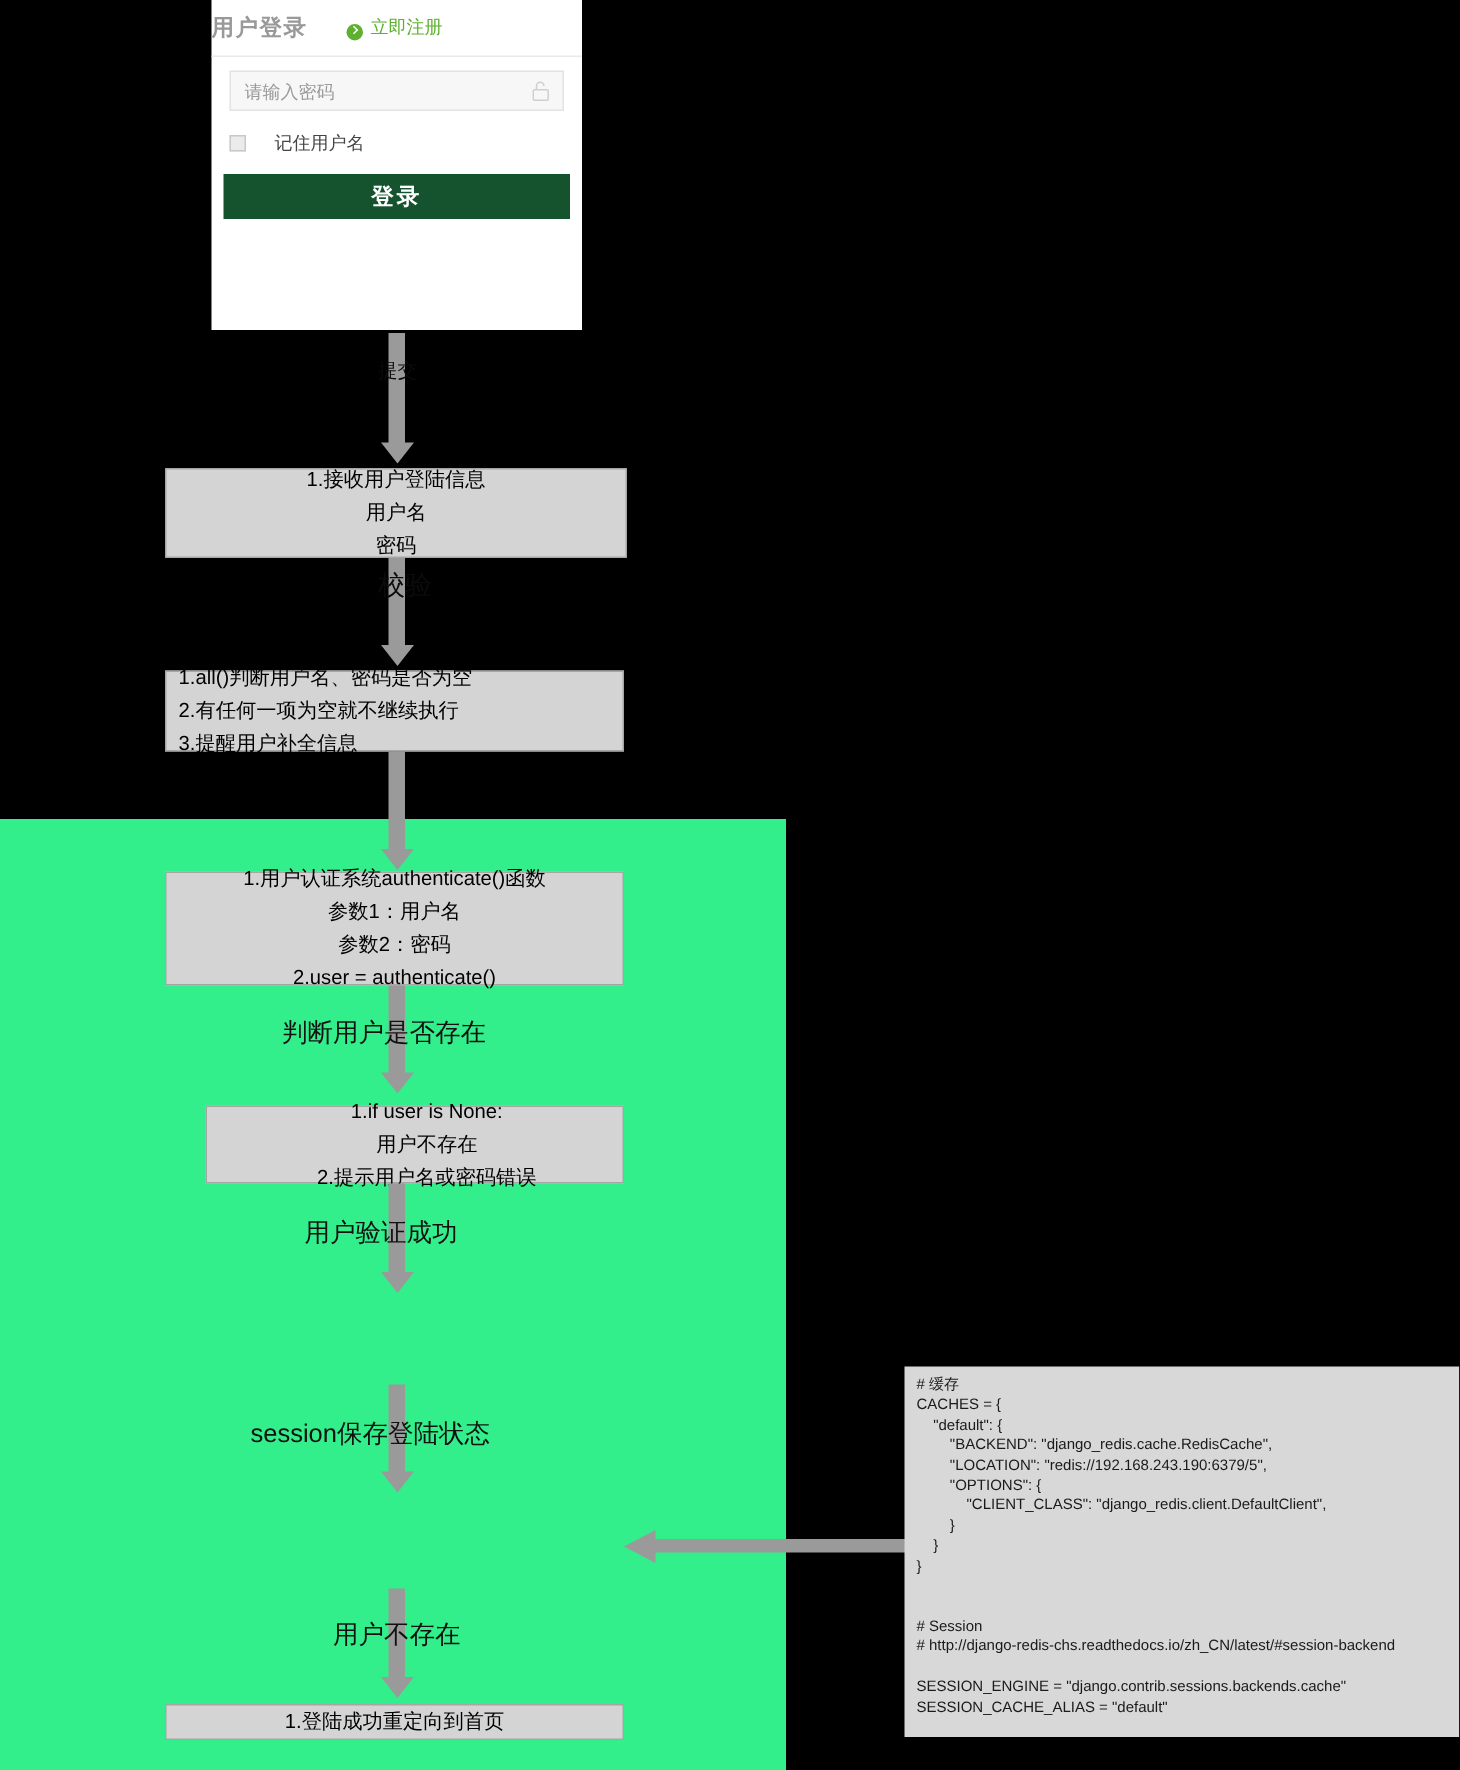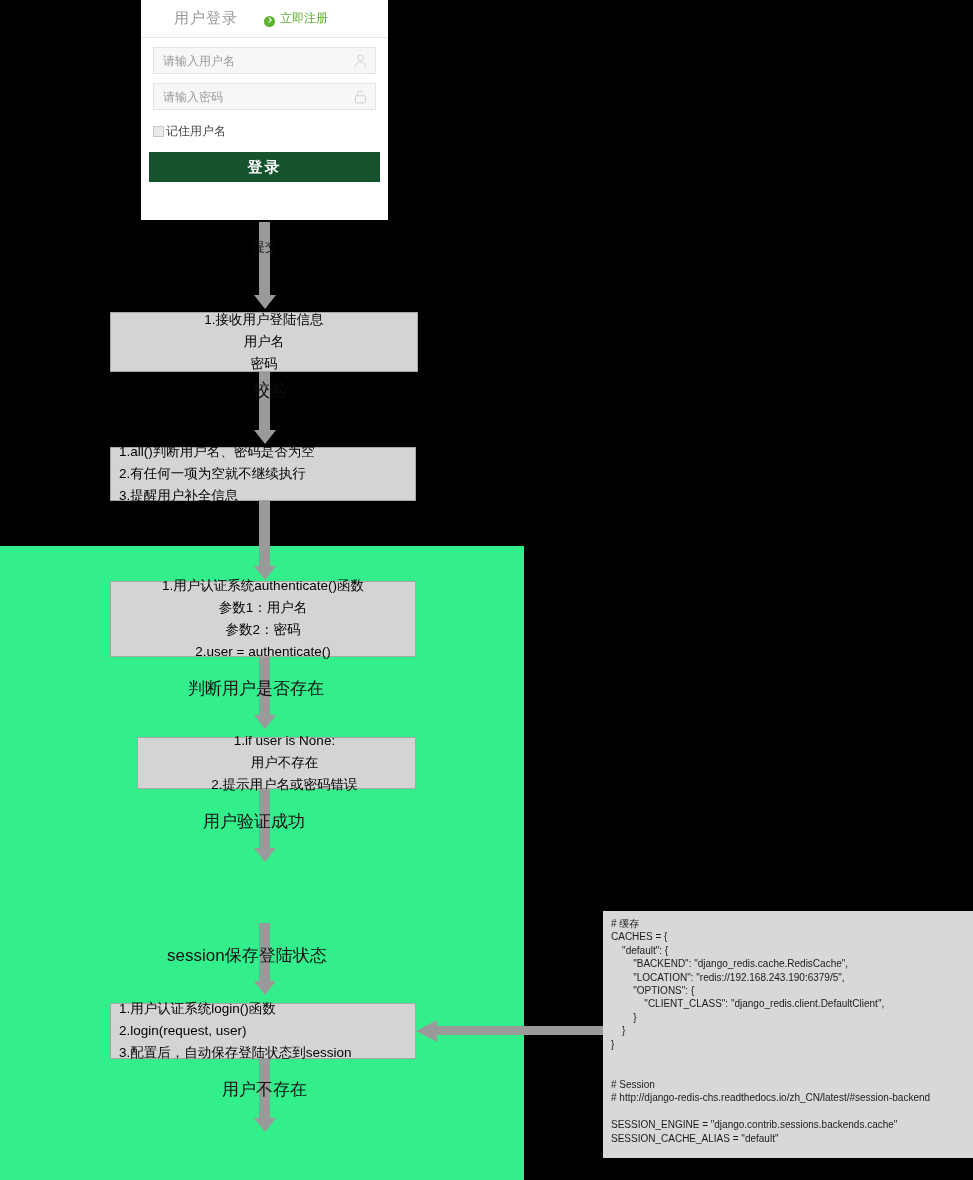--- a/index.html
+++ b/index.html
@@ -41,23 +41,22 @@
   .login-header {
     height: 38px;
     display: flex;
     align-items: center;
     border-bottom: 1px solid #e9e9e9;
     padding: 0 14px 0 0;
   }
   .login-title {
     font-size: 15px;
     color: #999999;
-    font-weight: normal;
+    font-weight: bold;
     letter-spacing: 1px;
-    margin-left: 33px;
   }
   .register-link {
     margin-left: 26px;
     display: flex;
     align-items: flex-end;
     gap: 5px;
     text-decoration: none;
   }
   .reg-dot {
     width: 11px;
@@ -104,21 +103,21 @@
     right: 7px;
     top: 5px;
     width: 17px;
     height: 17px;
     pointer-events: none;
   }
   .remember-row {
     margin: 13px 12px 0 12px;
     display: flex;
     align-items: center;
-    gap: 2px;
+    gap: 19px;
   }
   .remember-box {
     width: 9px;
     height: 9px;
     border: 1px solid #c8c8c8;
     background: #ebebeb;
     display: inline-block;
   }
   .remember-label {
     font-size: 12px;
@@ -231,27 +230,20 @@
 
   <div id="login-card">
     <div class="login-header">
       <span class="login-title">用户登录</span>
       <span class="register-link">
         <span class="reg-dot"></span>
         <span class="register-text">立即注册</span>
       </span>
     </div>
 
-    <div class="field-wrap">
-      <input class="field-input" type="text" placeholder="请输入用户名" style="">
-      <svg class="field-icon" viewBox="0 0 24 24">
-        <circle cx="12" cy="8" r="4" fill="none" stroke="#cfcfcf" stroke-width="1.4"></circle>
-        <path d="M4.5 21c0-4.2 3.4-7 7.5-7s7.5 2.8 7.5 7" fill="none" stroke="#cfcfcf" stroke-width="1.4"></path>
-      </svg>
-    </div>
 
     <div class="field-wrap">
       <input class="field-input" type="password" placeholder="请输入密码" style="">
       <svg class="field-icon" viewBox="0 0 24 24">
         <rect x="5" y="11" width="14" height="10" rx="1" fill="none" stroke="#cfcfcf" stroke-width="1.4"></rect>
         <path d="M8 11V7.5A3.5 3.5 0 0 1 15 7.5" fill="none" stroke="#cfcfcf" stroke-width="1.4"></path>
       </svg>
     </div>
 
     <div class="remember-row">
@@ -298,31 +290,29 @@
 2.提示用户名或密码错误</span>
   </div>
 
   <div class="v-arrow" style="left:259px; top:789px; height:60px;"></div>
   <div class="edge-label" style="left:203px; top:810px;">用户验证成功</div>
 
 
   <div class="v-arrow" style="left:259px; top:923px; height:59px;"></div>
   <div class="edge-label" style="left:167px; top:944px;">session保存登陆状态</div>
 
-  <div class="flow-box left-align" style="left:110px; top:1003px; width:306px; height:56px;">
-    <span>1.用户认证系统login()函数
-2.login(request, user)
-3.配置后，自动保存登陆状态到session</span>
-  </div>
 
   <div class="h-arrow" style="left:436px; top:1026px; width:170px;"></div>
 
   <div class="v-arrow" style="left:259px; top:1059px; height:60px;"></div>
   <div class="edge-label" style="left:222px; top:1078px;">用户不存在</div>
 
+  <div class="flow-box" style="left:110px; top:1136px; width:306px; height:24px;">
+    <span>1.登陆成功重定向到首页</span>
+  </div>
 
   <div id="code-block"># 缓存
 CACHES = {
     "default": {
         "BACKEND": "django_redis.cache.RedisCache",
         "LOCATION": "redis://192.168.243.190:6379/5",
         "OPTIONS": {
             "CLIENT_CLASS": "django_redis.client.DefaultClient",
         }
     }

